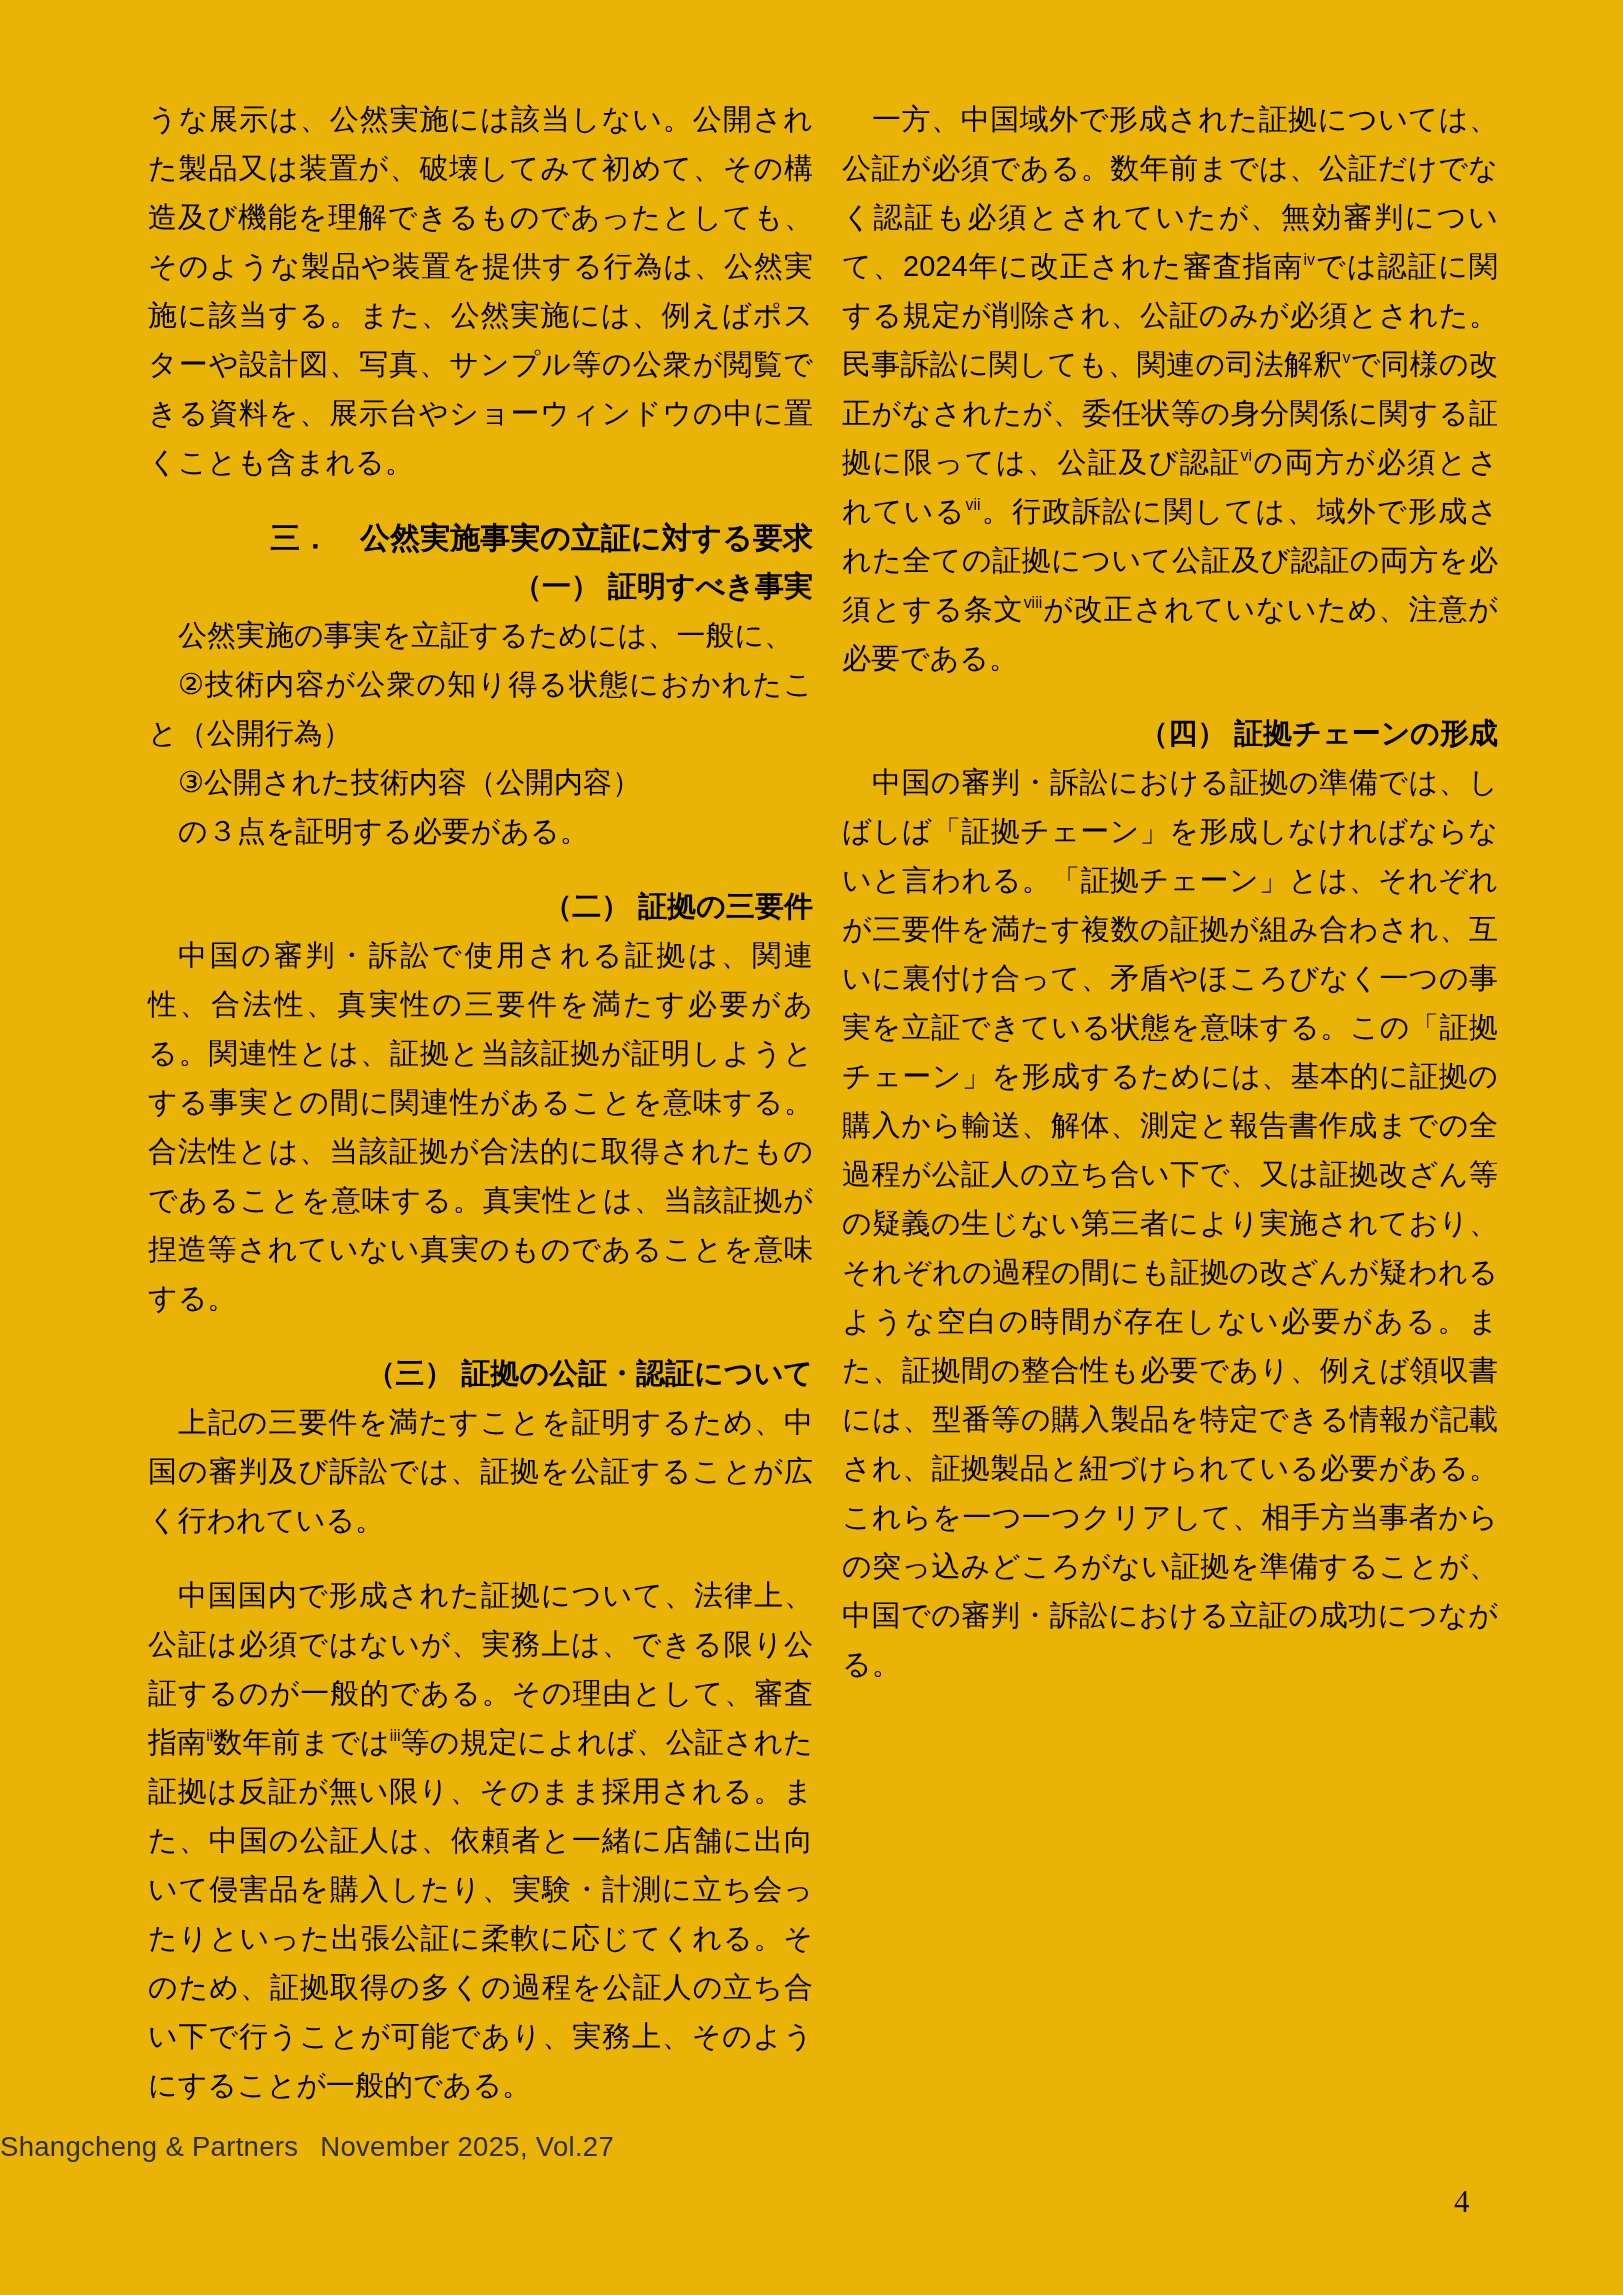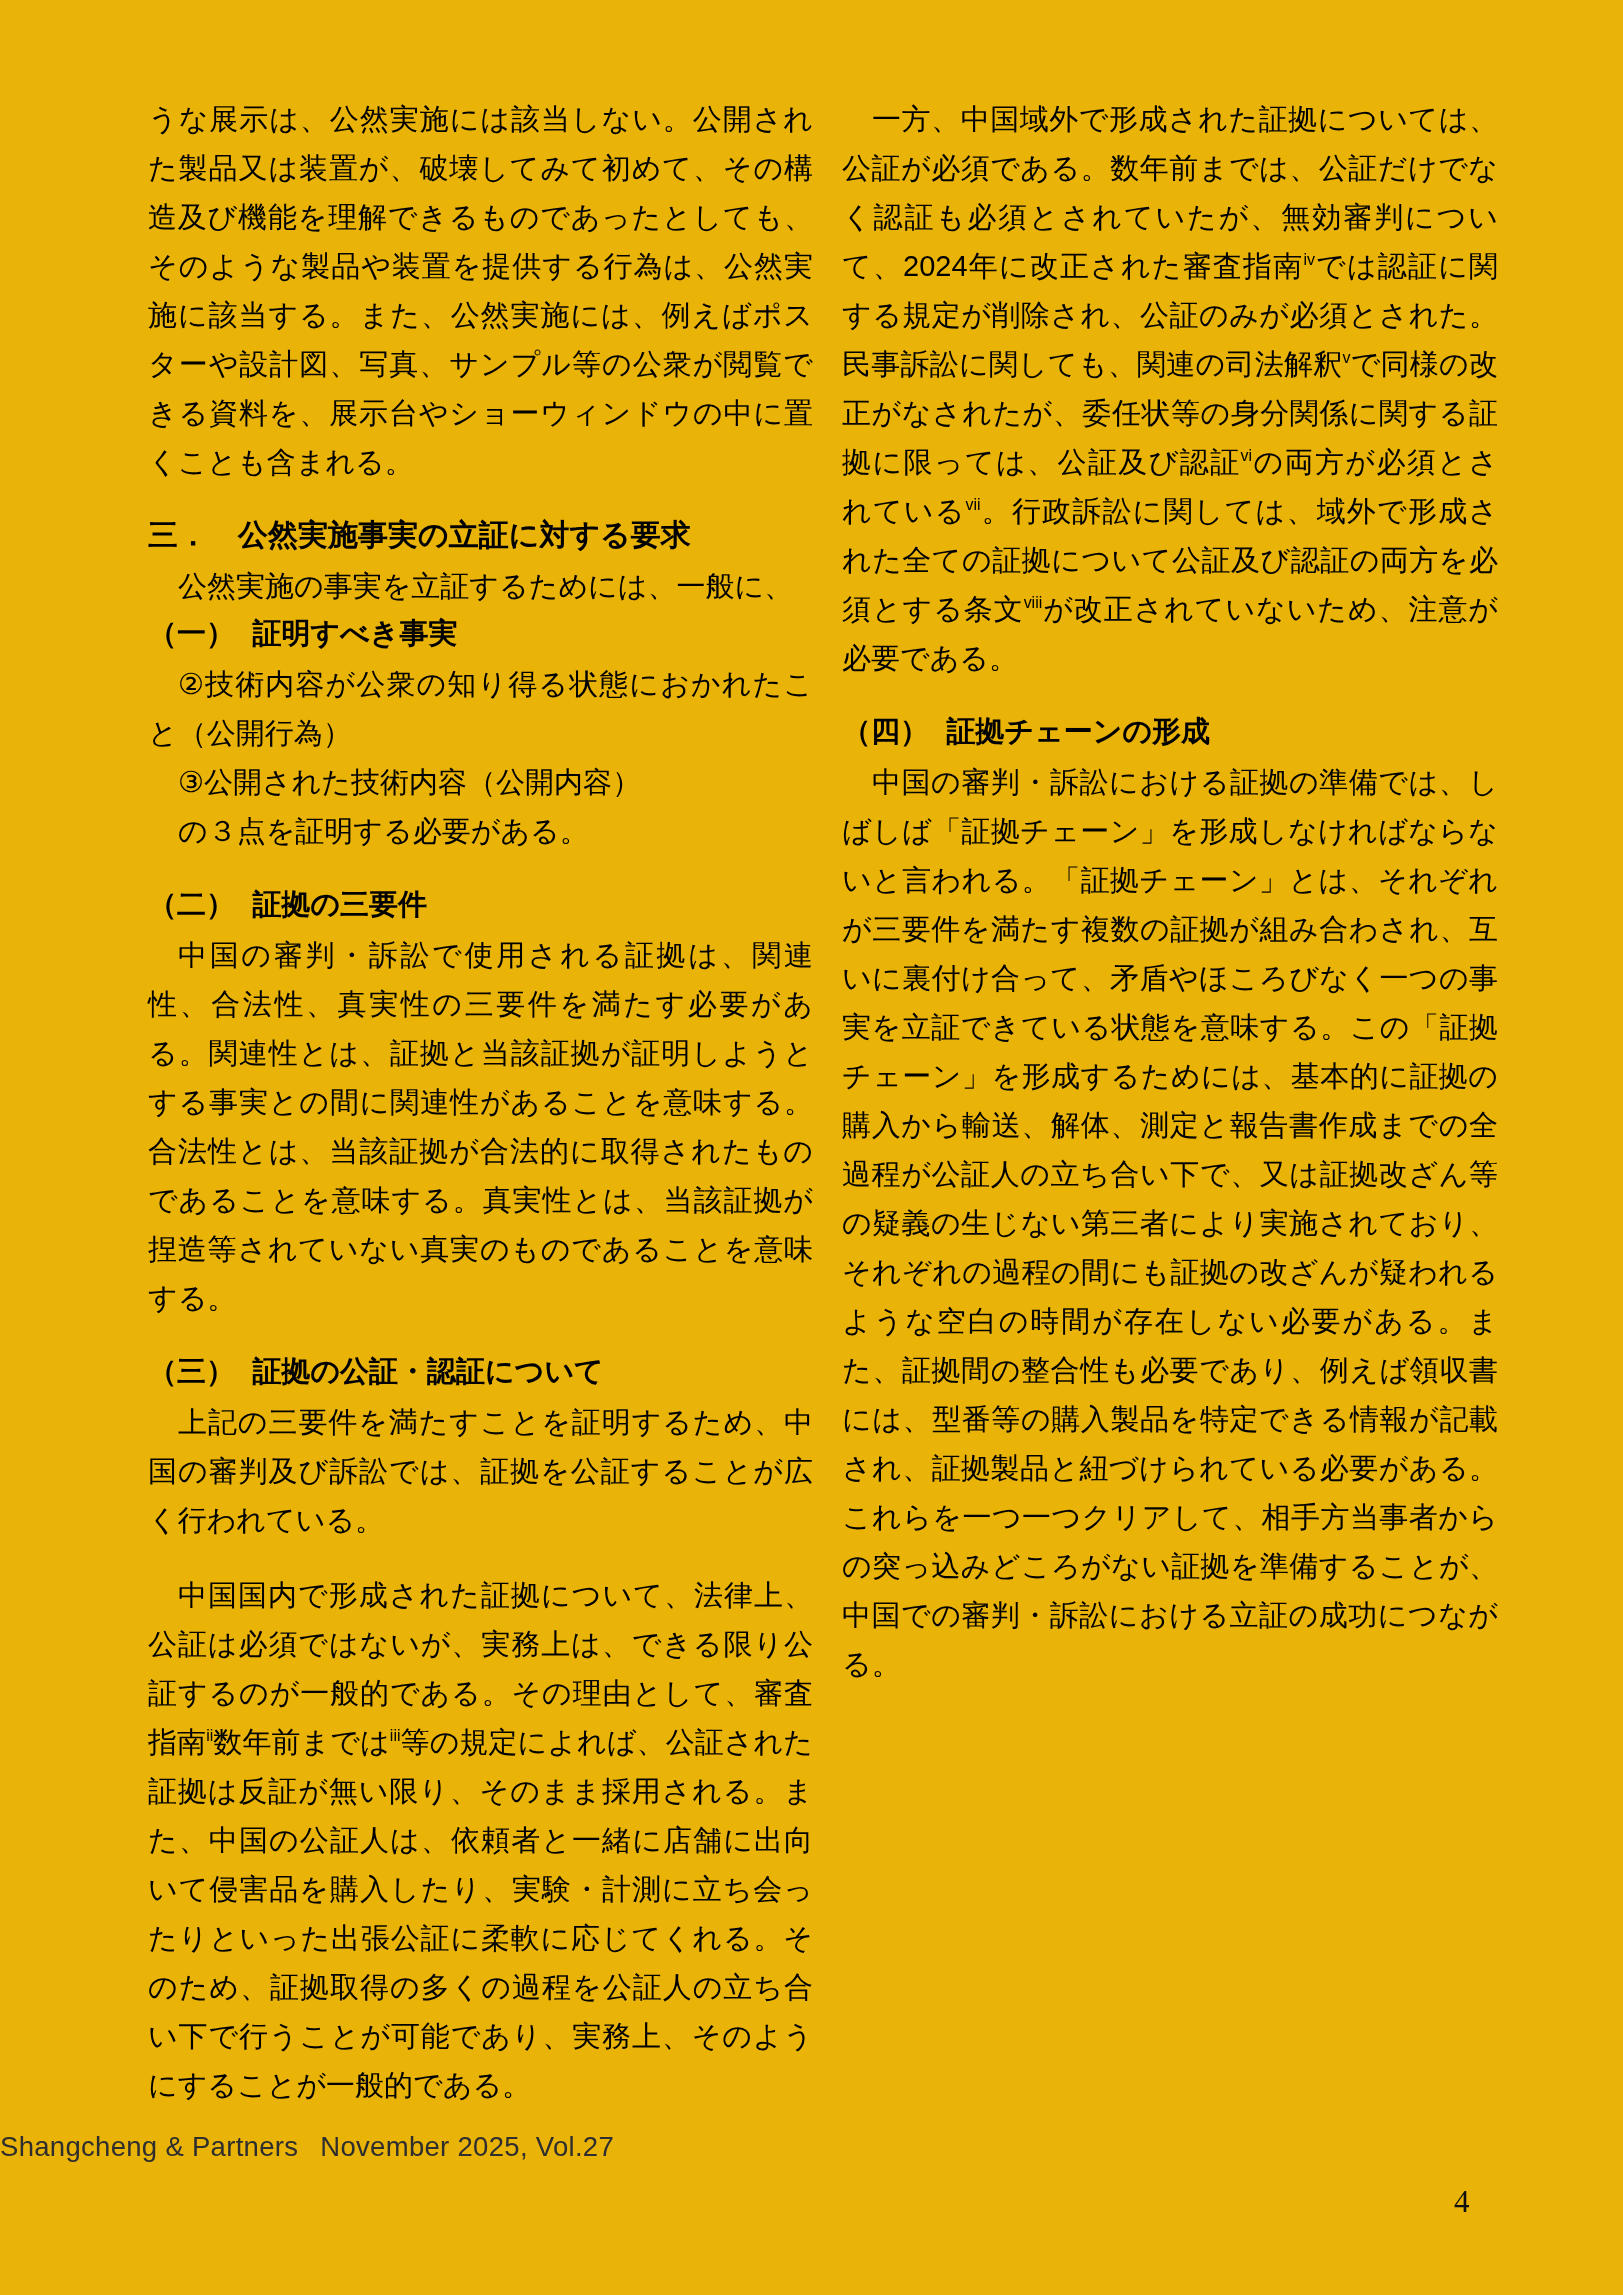--- a/index.html
+++ b/index.html
@@ -23,24 +23,23 @@
     text-align: justify;
     text-justify: inter-character;
     word-break: break-all;
     overflow-wrap: anywhere;
     margin: 0;
   }
   .block.paragraph { text-indent: 30px; }
   .block.paragraph.flush { text-indent: 0; }
   .block.heading {
     font-weight: bold;
-    text-align: left;
+    text-align: right;
     text-indent: 0;
     word-break: keep-all;
-    font-family: Liberation Mono, monospace;
   }
   .block.heading.chapter { font-size: 30px; }
   .block.spaced { margin-top: 26px; }
 
   .block sup {
     font-size: 0.55em;
     line-height: 0;
     vertical-align: super;
     letter-spacing: 0;
   }
@@ -68,22 +67,22 @@
   }
 </style>
 </head>
 <body>
 
 <div class="page">
 
   <div class="column column-left">
       <div class="block paragraph flush"><span>うな展示は、公然実施には該当しない。公開された製品又は装置が、破壊してみて初めて、その構造及び機能を理解できるものであったとしても、そのような製品や装置を提供する行為は、公然実施に該当する。また、公然実施には、例えばポスターや設計図、写真、サンプル等の公衆が閲覧できる資料を、展示台やショーウィンドウの中に置くことも含まれる。</span></div>
       <div class="block heading chapter spaced"><span>三．　公然実施事実の立証に対する要求</span></div>
+      <div class="block heading"><span>（一） 証明すべき事実</span></div>
       <div class="block paragraph"><span>公然実施の事実を立証するためには、一般に、</span></div>
-      <div class="block heading"><span>（一） 証明すべき事実</span></div>
       <div class="block paragraph"><span>②技術内容が公衆の知り得る状態におかれたこと（公開行為）</span></div>
       <div class="block paragraph"><span>③公開された技術内容（公開内容）</span></div>
       <div class="block paragraph"><span>の３点を証明する必要がある。</span></div>
       <div class="block heading spaced"><span>（二） 証拠の三要件</span></div>
       <div class="block paragraph"><span>中国の審判・訴訟で使用される証拠は、関連性、合法性、真実性の三要件を満たす必要がある。関連性とは、証拠と当該証拠が証明しようとする事実との間に関連性があることを意味する。合法性とは、当該証拠が合法的に取得されたものであることを意味する。真実性とは、当該証拠が捏造等されていない真実のものであることを意味する。</span></div>
       <div class="block heading spaced"><span>（三） 証拠の公証・認証について</span></div>
       <div class="block paragraph"><span>上記の三要件を満たすことを証明するため、中国の審判及び訴訟では、証拠を公証することが広く行われている。</span></div>
       <div class="block paragraph spaced"><span>中国国内で形成された証拠について、法律上、公証は必須ではないが、実務上は、できる限り公証するのが一般的である。その理由として、審査指南</span><sup>ii</sup><span>数年前までは</span><sup>iii</sup><span>等の規定によれば、公証された証拠は反証が無い限り、そのまま採用される。また、中国の公証人は、依頼者と一緒に店舗に出向いて侵害品を購入したり、実験・計測に立ち会ったりといった出張公証に柔軟に応じてくれる。そのため、証拠取得の多くの過程を公証人の立ち合い下で行うことが可能であり、実務上、そのようにすることが一般的である。</span></div>
     </div>
 

